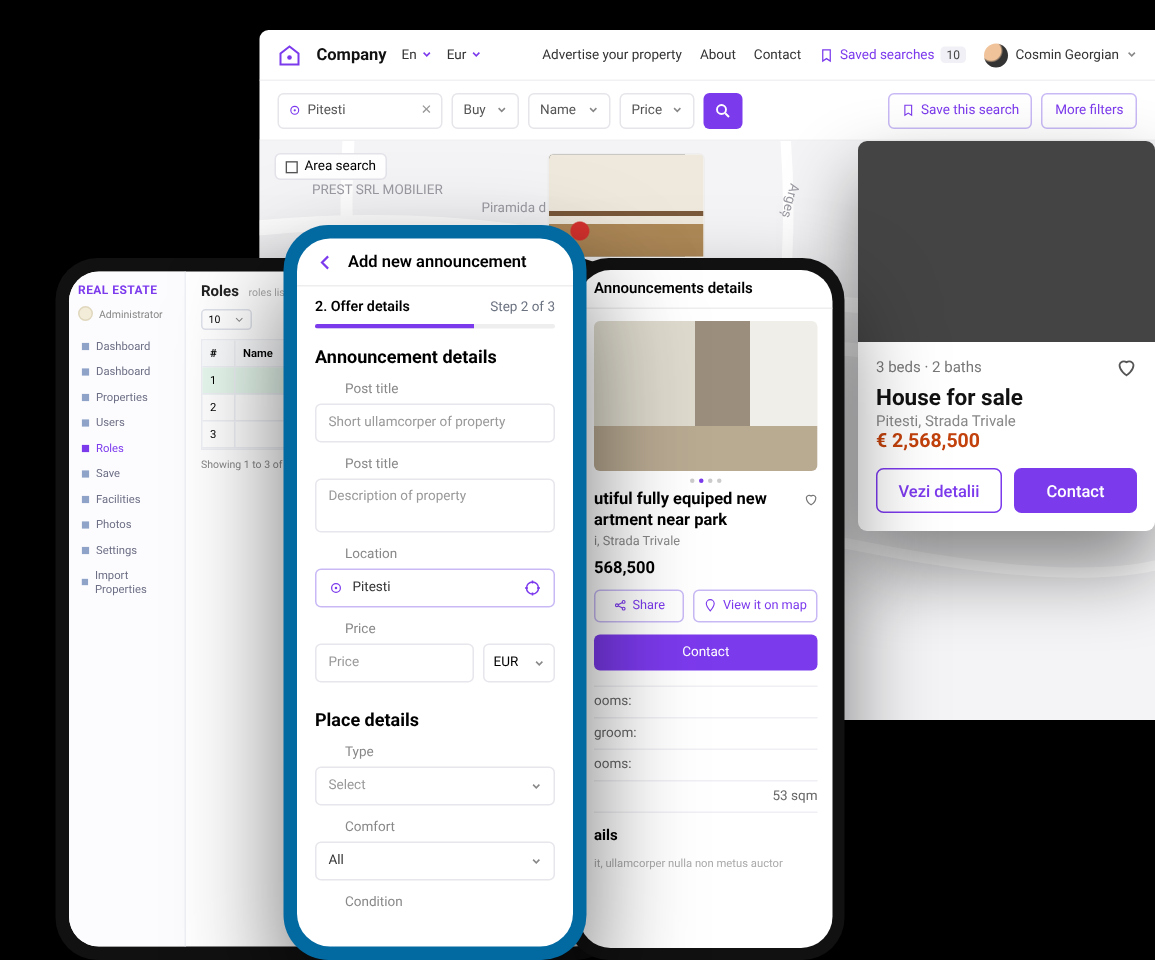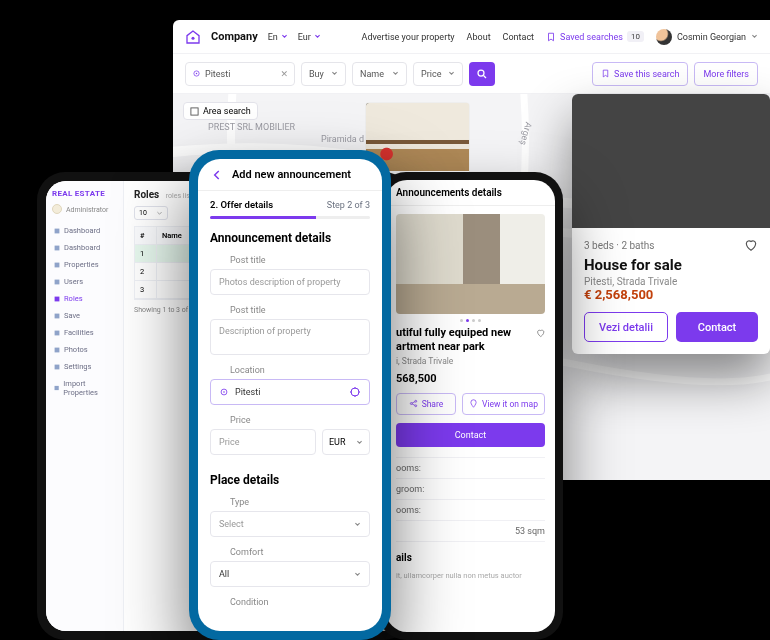--- a/index.html
+++ b/index.html
@@ -456,21 +456,21 @@
     <div class="p1-step">
       <span class="lbl">2. Offer details</span>
       <span class="gray" style="font-size:9px;">Step 2 of 3</span>
     </div>
     <div class="progress">
         <div class="bar"></div>
       </div>
     <div class="p1-body">
       <div class="sec-title">Announcement details</div>
       <div class="fld-label">Post title</div>
-      <div class="inp">Photos description of property</div>
+      <div class="inp">Short ullamcorper of property</div>
       <div class="fld-label">Post title</div>
       <div class="inp area">Description of property</div>
       <div class="fld-label">Location</div>
       <div class="inp loc">
         <span style="display:flex; gap:6px; align-items:center;">
             <svg width="10" height="10" viewBox="0 0 24 24">
               <circle cx="12" cy="12" r="7" fill="none" stroke="#7c3aed" stroke-width="2"></circle>
               <circle cx="12" cy="12" r="2" fill="#7c3aed"></circle>
             </svg>
             <span style="color:#333;">Pitesti</span>

